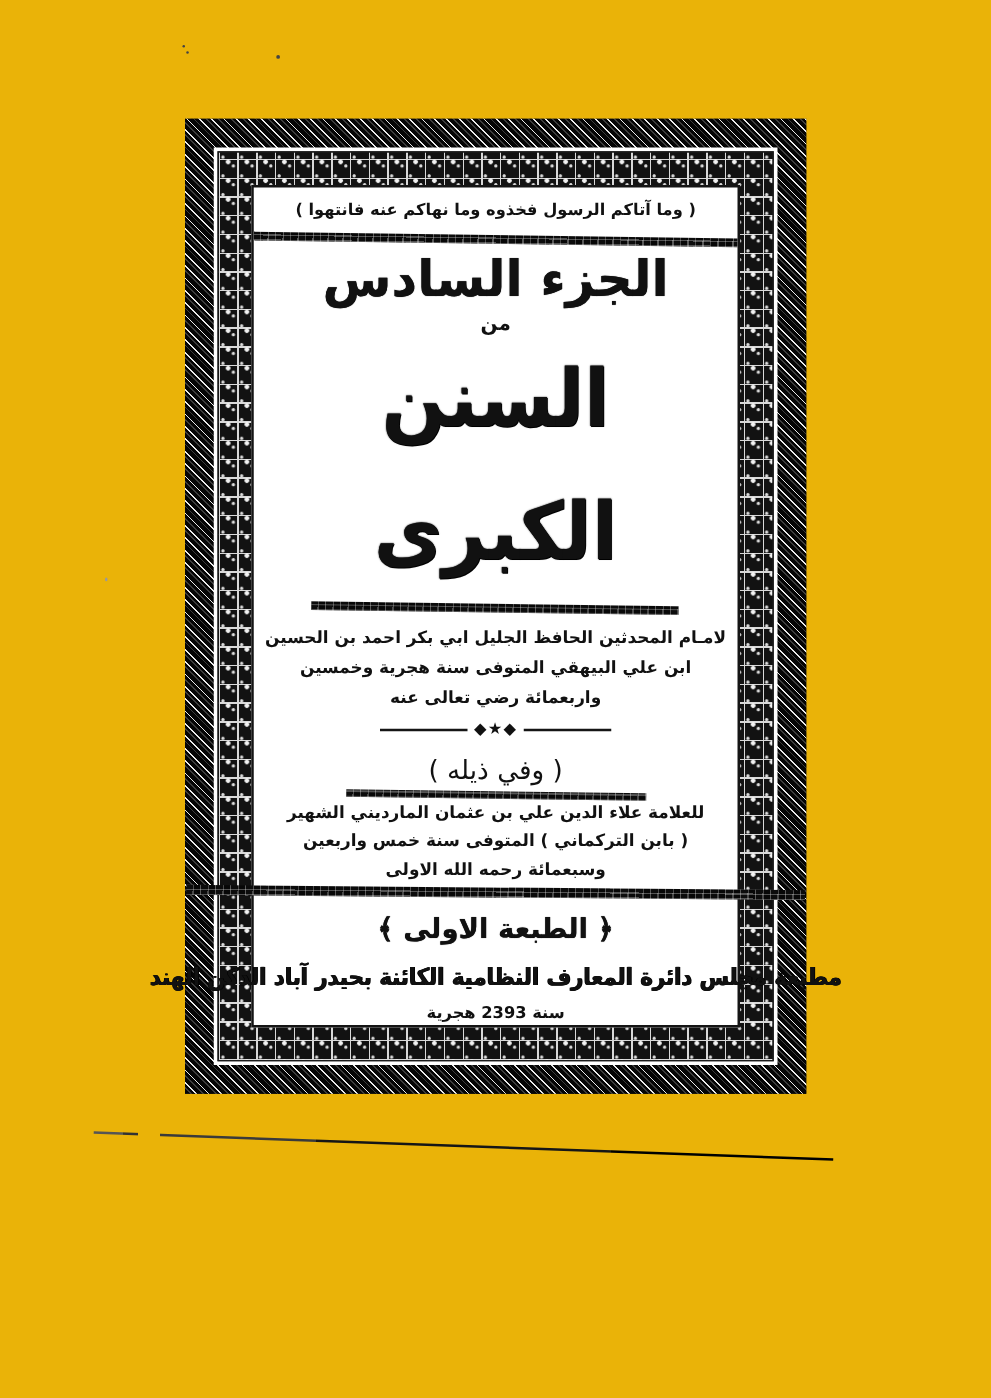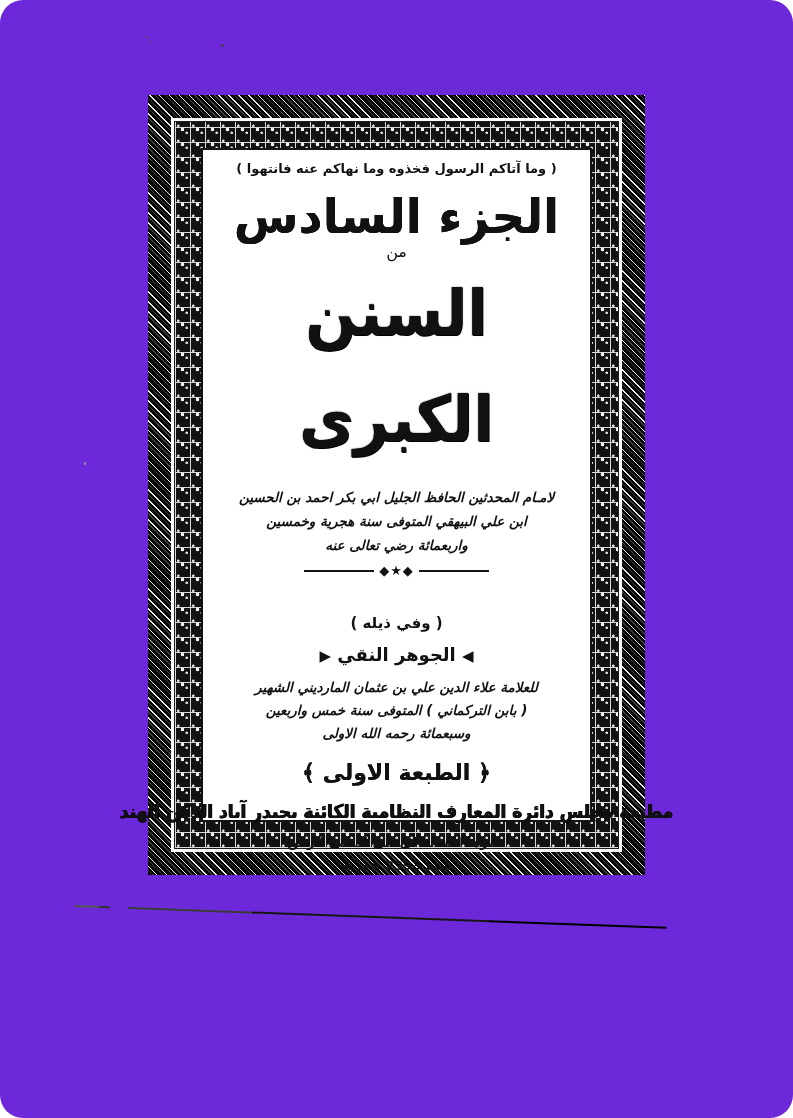--- a/index.html
+++ b/index.html
@@ -1,20 +1,20 @@
 <!DOCTYPE html>
 <html><head>
 <meta charset="utf-8">
 <style>
   html,body{margin:0;padding:0;}
   body{
     width:793px;height:1118px;background:#ffffff;position:relative;overflow:hidden;
     font-family:"DejaVu Sans","Liberation Sans",sans-serif;color:#111;
   }
-  .scan{position:absolute;inset:0;background:#6d28d9;border-radius:23px;}
+  .scan{position:absolute;inset:0;background:#eab308;}
 
   
   .frame{
     position:absolute;left:148px;top:95px;width:497px;height:780px;
     box-sizing:border-box;padding:23px;
     background:
       repeating-linear-gradient(45deg,#050505 0 3px,#3c3c3c 3px 4px,#050505 4px 6px,#e9e9e9 6px 7px),
       repeating-linear-gradient(-45deg,#000 0 4px,#2a2a2a 4px 8px);
   }
   .frame-gap{
@@ -45,36 +45,36 @@
       repeating-linear-gradient(90deg,#0c0c0c 0 5px,#4a4a4a 5px 6px,#070707 6px 11px,#5a5a5a 11px 12px);
     transform:rotate(0.8deg);
   }
   .band-full{width:100%;margin-top:10px;}
   .band-mid{width:76%;margin-top:10px;}
   .band-small{width:62%;margin-top:7px;height:11px;}
   .band-wide{width:calc(100% + 108px);margin-top:2px;height:14px;transform:rotate(0.5deg);}
 
   
   .verse{margin-top:10px;font-size:13px;font-weight:bold;letter-spacing:0;line-height:18px;}
-  .volume{margin-top:6px;font-size:47px;font-weight:bold;line-height:46px;text-shadow:0 0 .6px #000;}
-  .of{margin-top:2px;font-size:16px;font-weight:normal;line-height:20px;}
+  .volume{margin-top:6px;font-size:40px;font-weight:bold;line-height:46px;text-shadow:0 0 .6px #000;}
+  .of{margin-top:2px;font-size:16px;font-weight:bold;line-height:20px;}
   .booktitle{
     margin-top:4px;font-size:60px;font-weight:bold;line-height:100px;
     text-shadow:0 0 1.2px #000, 0.6px 0.6px 0 #000;transform:scaleY(1.06);
   }
-  .textline{font-size:13.5px;font-weight:bold;line-height:24px;font-style:italic;}
+  .textline{font-size:13.5px;font-weight:bold;line-height:24px;}
   .block1{margin-top:9px;}
   .block2{margin-top:0;}
   .block2 .textline{line-height:23px;}
 
   .divider{margin-top:7px;display:flex;align-items:center;gap:5px;height:14px;}
   .divider .dline{width:70px;height:2px;background:#151515;}
   .divider .orn{font-size:13px;font-weight:bold;letter-spacing:1px;line-height:14px;}
 
-  .apx-note{margin-top:35px;font-size:15px;font-weight:bold;line-height:20px;}
+  .apx-note{margin-top:15px;font-size:21px;font-weight:normal;line-height:20px;}
   .apx-title{margin-top:9px;font-size:18px;font-weight:bold;line-height:26px;}
   .apx-title .tri{font-size:15px;}
 
   .edition{margin-top:10px;font-size:22px;font-weight:bold;line-height:32px;text-shadow:0 0 .6px #000;text-align:center;}
   .press{
     margin-top:7px;font-size:17px;font-weight:bold;line-height:30px;letter-spacing:-1px;
     transform:scaleY(1.12);text-shadow:0.6px 0.6px 0 #000, -0.4px 0 0 #000;white-space:nowrap;
   }
   .blessing{margin-top:8px;font-size:13px;font-weight:bold;line-height:18px;}
   .year{margin-top:5px;font-size:13px;font-weight:bold;line-height:18px;}
@@ -125,41 +125,35 @@
           </div>
 
           <div class="divider">
             <span class="dline"></span>
             <span class="orn">◆★◆</span>
             <span class="dline"></span>
           </div>
 
           <div class="apx-note">( وفي ذيله )</div>
 
-          <div class="apx-title">
-            <span class="tri">◀</span>
-            <span>الجوهر النقي</span>
-            <span class="tri">▶</span>
-          </div>
 
           <div class="band band-small"></div>
 
           <div class="block2">
             <div class="textline">للعلامة علاء الدين علي بن عثمان المارديني الشهير</div>
             <div class="textline">( بابن التركماني ) المتوفى سنة خمس واربعين</div>
             <div class="textline">وسبعمائة رحمه الله الاولى</div>
           </div>
 
           <div class="band band-wide"></div>
 
           <div class="edition">﴿ الطبعة الاولى ﴾</div>
 
           <div class="press">مطبعة مجلس دائرة المعارف النظامية الكائنة بحيدر آباد الدكن الهند</div>
 
-          <div class="blessing">عمرها الله تعالى الى اقصى الزمن</div>
 
           <div class="year">سنة 2393 هجرية</div>
 
         </div>
       </div>
     </div>
   </div>
 
   <div class="page-edge-line"></div>
 

